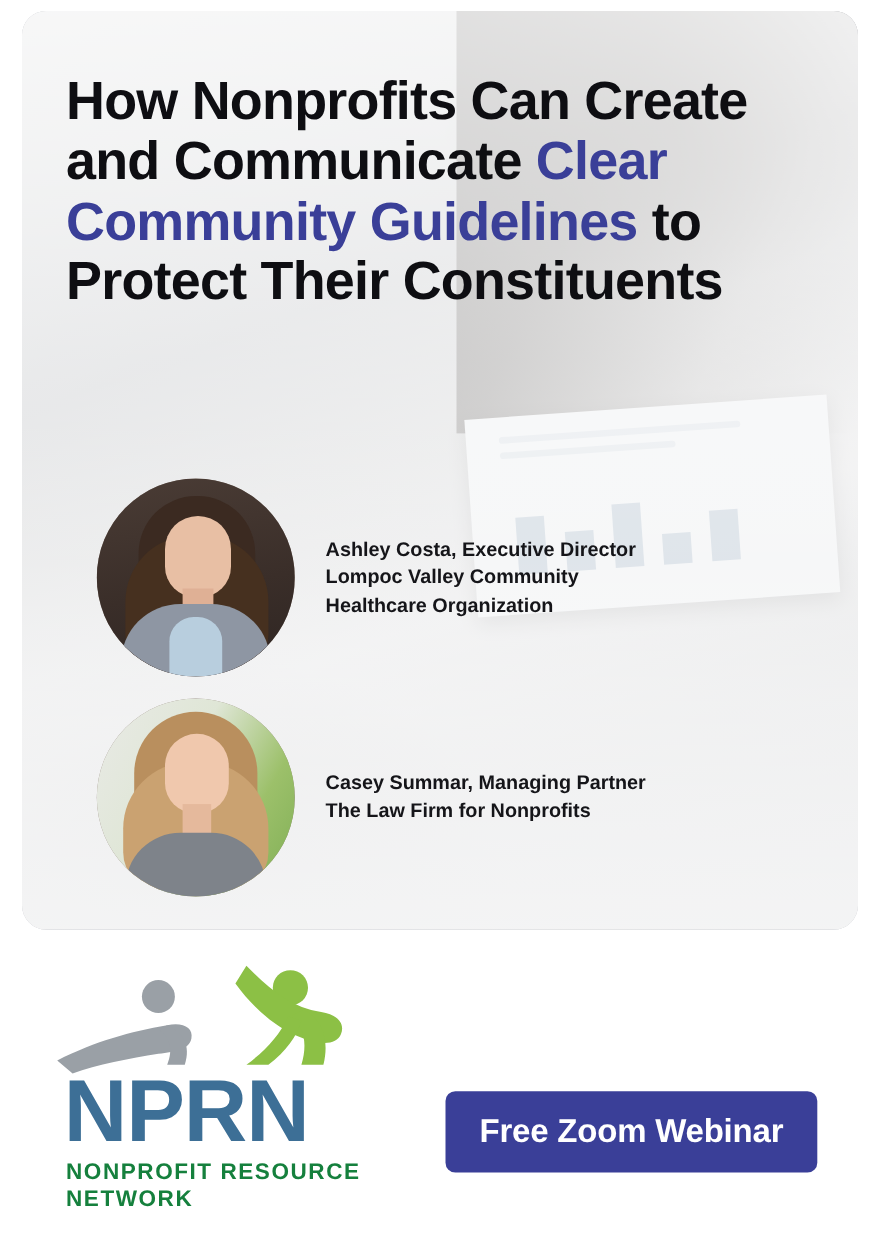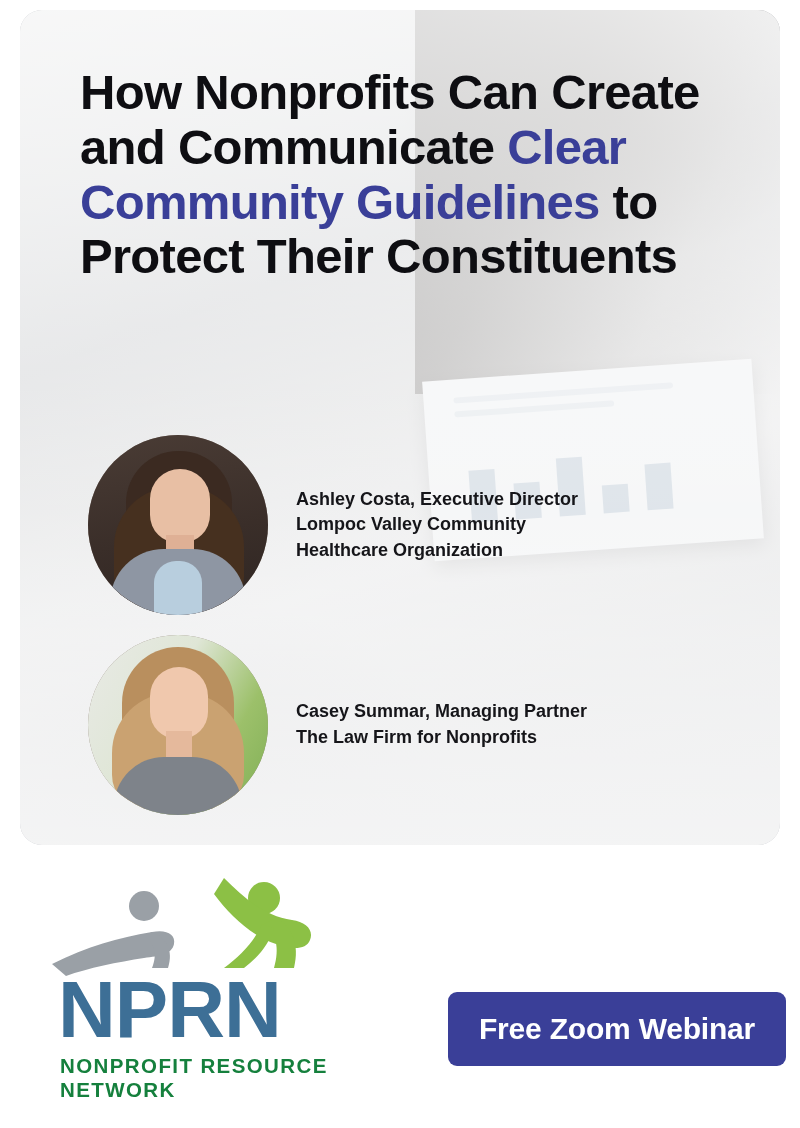--- a/index.html
+++ b/index.html
@@ -97,21 +97,21 @@
 
   .hero-veil {
     position: absolute;
     inset: 0;
     background: linear-gradient(180deg, rgba(255,255,255,0.80) 0%, rgba(255,255,255,0.62) 38%, rgba(255,255,255,0.55) 60%, rgba(255,255,255,0.72) 100%);
   }
 
   
   .title {
     position: absolute;
-    left: 60px;
+    left: 40px;
     top: 22px;
     width: 680px;
     font-size: 49px;
     line-height: 1.12;
     font-weight: 700;
     letter-spacing: -0.7px;
     color: #0e0e12;
   }
   .title .accent { color: #3a3f98; }
 
@@ -276,21 +276,21 @@
     font-size: 30px;
     font-weight: 700;
     letter-spacing: -0.2px;
     color: #15151a;
     line-height: 1.32;
     white-space: pre-line;
   }
 
   .cta {
     position: absolute;
-    left: 448px;
+    left: 405px;
     top: 132px;
     width: 338px;
     height: 74px;
     background: #3a3f98;
     border-radius: 9px;
     display: flex;
     align-items: center;
     justify-content: center;
     color: #ffffff;
     font-size: 30px;

